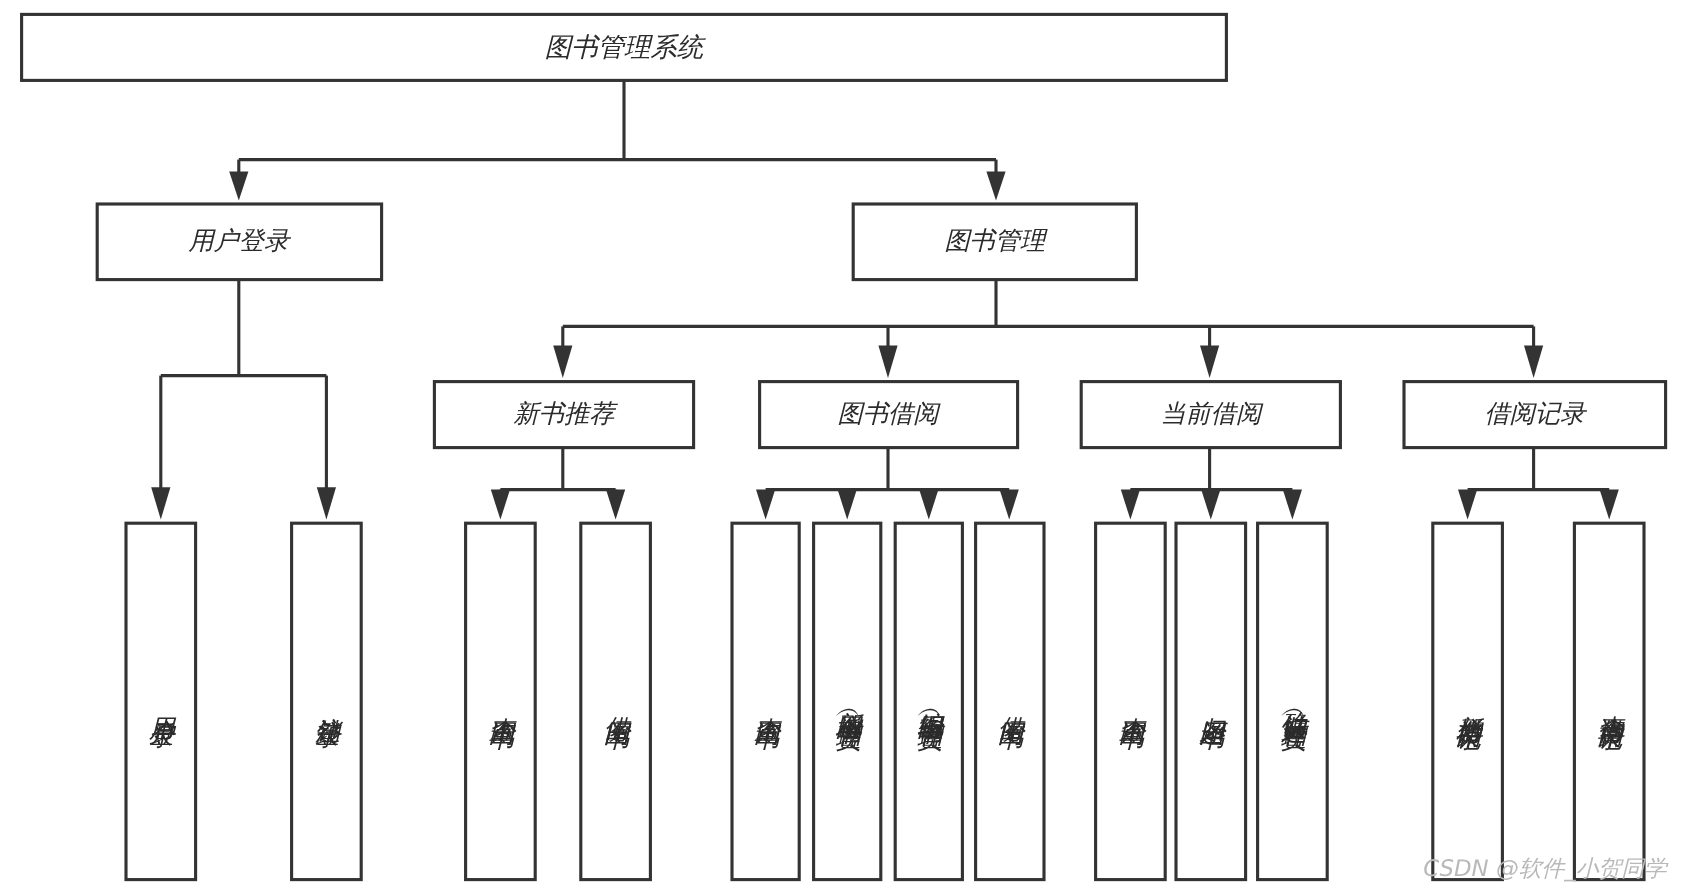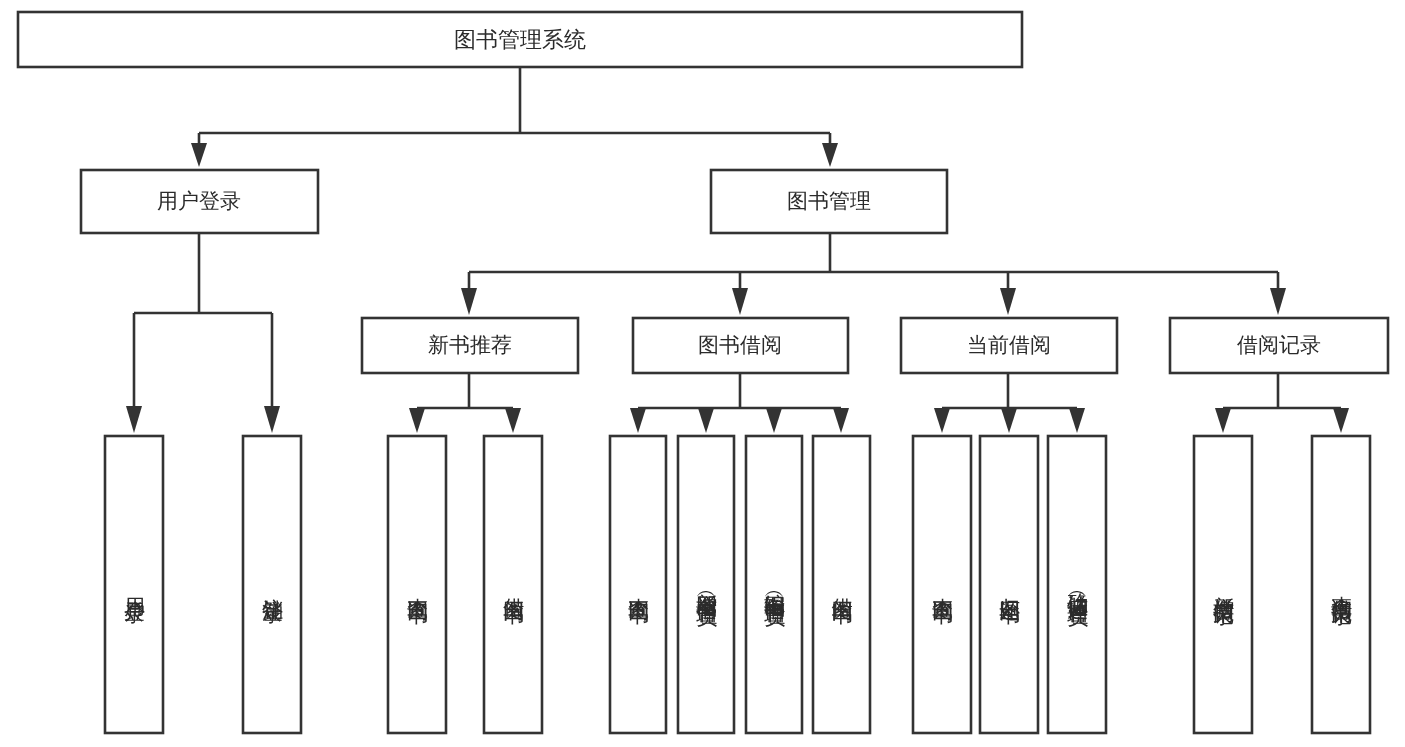--- a/index.html
+++ b/index.html
@@ -11,20 +11,21 @@
     width: 1405px;
     height: 747px;
     font-family: "DejaVu Sans", "Liberation Sans", sans-serif;
     overflow: hidden;
   }
   #diagram-root {
     position: relative;
     width: 1405px;
     height: 747px;
     background: #ffffff;
+    font-style: italic;
   }
   svg#tree-svg {
     position: absolute;
     top: 0;
     left: 0;
     width: 1405px;
     height: 747px;
   }
   .node-box {
     fill: #ffffff;
@@ -206,14 +207,15 @@
   <div class="leaf-label" style="left:610px; top:436px; width:56px; height:297px;">查询图书</div>
   <div class="leaf-label" style="left:678px; top:436px; width:56px; height:297px;">新增图书（管理员）</div>
   <div class="leaf-label" style="left:746px; top:436px; width:56px; height:297px;">编辑图书（管理员）</div>
   <div class="leaf-label" style="left:813px; top:436px; width:57px; height:297px;">借阅图书</div>
   <div class="leaf-label" style="left:913px; top:436px; width:58px; height:297px;">查询图书</div>
   <div class="leaf-label" style="left:980px; top:436px; width:58px; height:297px;">归还图书</div>
   <div class="leaf-label" style="left:1048px; top:436px; width:58px; height:297px;">确认归还（管理员）</div>
   <div class="leaf-label" style="left:1194px; top:436px; width:58px; height:297px;">新增借阅记录</div>
   <div class="leaf-label" style="left:1312px; top:436px; width:58px; height:297px;">查询借阅记录</div>
 
+  <div class="watermark">CSDN @软件_小贺同学</div>
 
 </div>
 
 </body></html>

